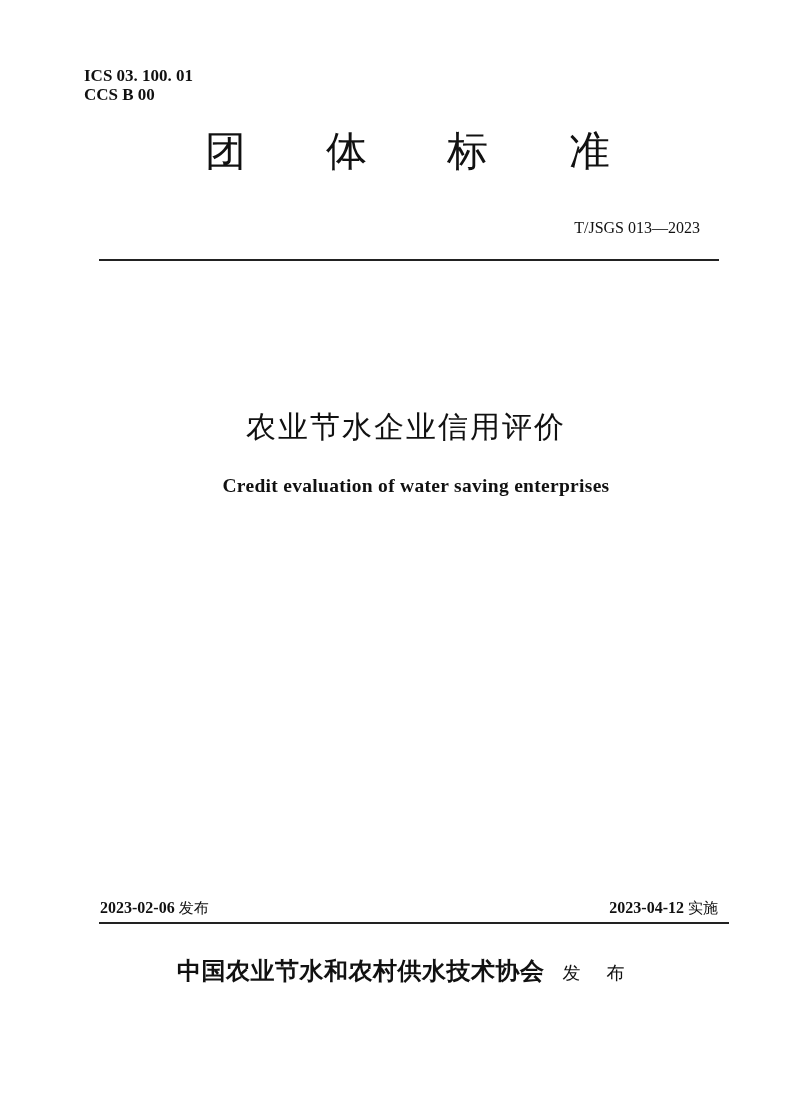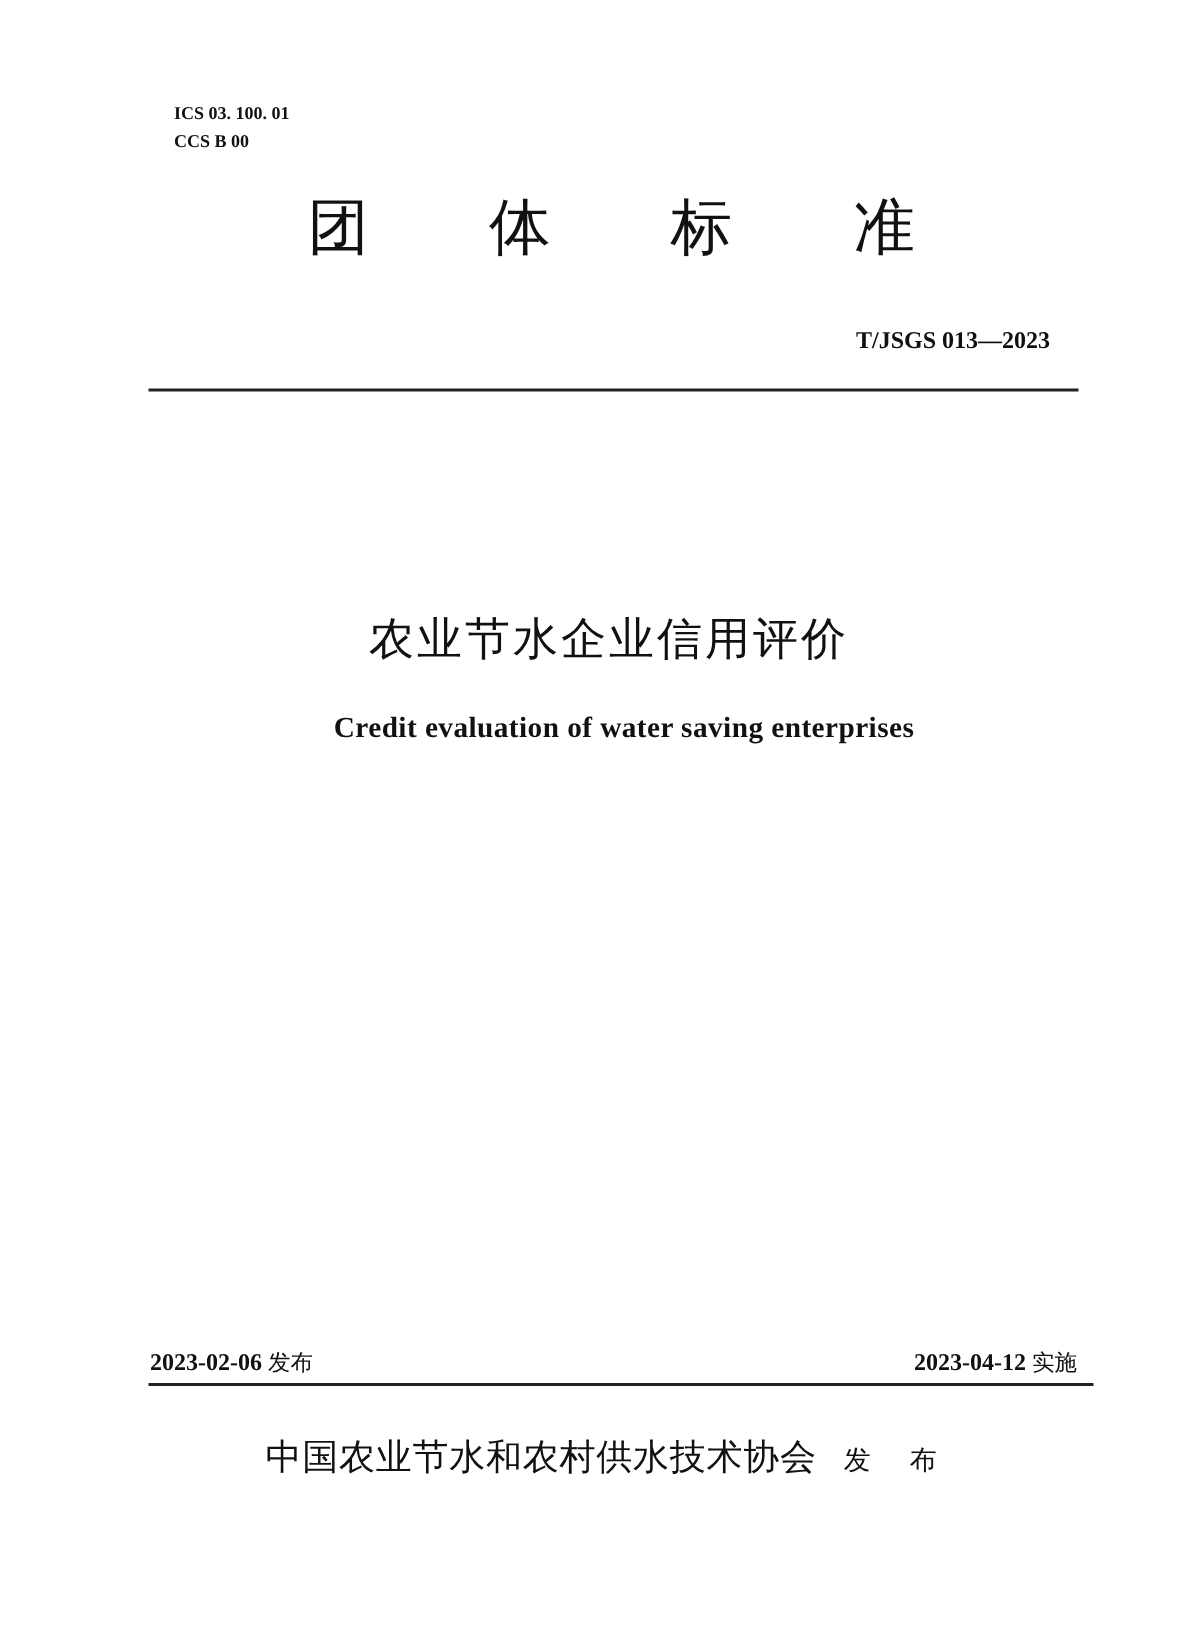--- a/index.html
+++ b/index.html
@@ -1,42 +1,42 @@
 <!DOCTYPE html>
 <html><head>
   <meta charset="utf-8">
   <style>
     html, body { margin: 0; padding: 0; background: #ffffff; }
     body { width: 800px; height: 1095px; position: relative; overflow: hidden; color: #111111; }
     .serif { font-family: "Liberation Serif", "DejaVu Serif", serif; }
     .sans { font-family: "DejaVu Sans", "Liberation Sans", sans-serif; }
     .abs { position: absolute; }
 
-    .classification { left: 116px; top: 66px; font-size: 12px; font-weight: bold; line-height: 19px; }
+    .classification { left: 84px; top: 66px; font-size: 17px; font-weight: bold; line-height: 19px; }
     .classification div { white-space: nowrap; }
 
     .std-type { top: 126px; left: 0; width: 800px; height: 50px; }
     .std-type span { position: absolute; top: 0; font-size: 41px; line-height: 50px; font-weight: normal; }
 
-    .std-number { top: 219px; right: 100px; font-size: 16px; font-weight: bold; white-space: nowrap; }
+    .std-number { top: 219px; right: 100px; font-size: 16px; font-weight: normal; white-space: nowrap; }
 
     .rule { background: #222222; height: 2px; }
     .rule-top { left: 99px; top: 259px; width: 620px; }
     .rule-bottom { left: 99px; top: 922px; width: 630px; }
 
     .title-cn { top: 406px; left: 0; width: 800px; text-align: center; font-size: 30px; letter-spacing: 2px; line-height: 42px; padding-left: 6px; }
     .title-en { top: 473px; left: 0; width: 800px; text-align: center; font-size: 19.5px; font-weight: bold; line-height: 26px; letter-spacing: 0.3px; padding-left: 16px; }
 
     .date-issue { left: 100px; top: 899px; font-size: 16px; white-space: nowrap; text-align: right; }
     .date-impl { right: 82px; top: 899px; font-size: 16px; white-space: nowrap; }
     .date-num { font-weight: bold; font-family: "Liberation Serif", "DejaVu Serif", serif; }
     .date-word { font-family: "DejaVu Sans", sans-serif; font-size: 15px; margin-left: 4px; }
 
     .publisher { top: 955px; left: 177px; white-space: nowrap; }
-    .publisher-name { font-family: "DejaVu Serif", "Liberation Serif", serif; font-weight: normal; font-size: 24px; letter-spacing: 0.5px; }
+    .publisher-name { font-family: "DejaVu Serif", "Liberation Serif", serif; font-weight: bold; font-size: 24px; letter-spacing: 0.5px; }
     .publisher-action { font-family: "DejaVu Sans", sans-serif; font-size: 18px; margin-left: 18px; word-spacing: 0; margin-top: 28px; }
     .publisher-action span { display: inline-block; }
     .publisher-action span + span { margin-left: 26px; }
   </style>
 </head>
 <body>
 
 <div class="abs classification serif">
   <div>ICS 03. 100. 01</div>
   <div>CCS B 00</div>

